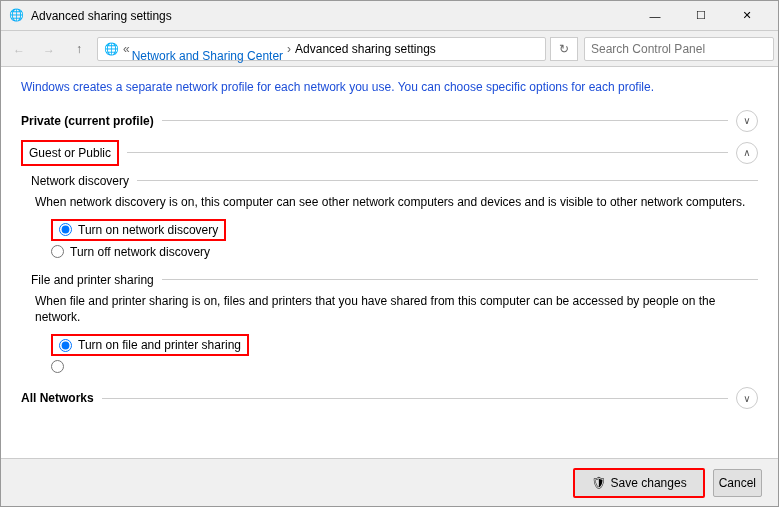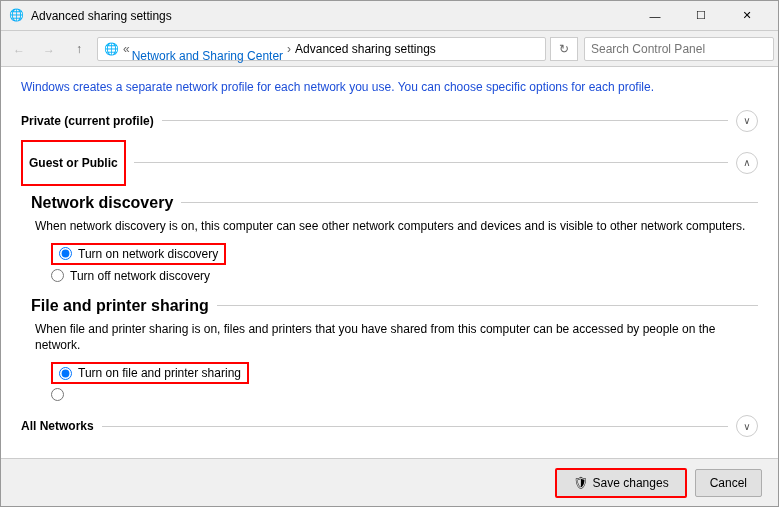--- a/index.html
+++ b/index.html
@@ -34,40 +34,40 @@
     .main-content { padding: 12px 20px 20px 20px; }
 
     .intro-text { font-size: 12px; color: #1d4ed8; margin-bottom: 14px; line-height: 1.4; }
 
     
     .section-header { display: flex; align-items: center; margin-bottom: 8px; }
     .section-title { font-size: 12px; font-weight: 600; color: #000; white-space: nowrap; padding-right: 8px; }
     .section-line { flex: 1; height: 1px; background: #ccc; }
     .section-toggle { width: 22px; height: 22px; border: 1px solid #ccc; border-radius: 50%; background: #fff; cursor: pointer; display: flex; align-items: center; justify-content: center; font-size: 10px; color: #555; margin-left: 8px; }
 
-    .section-title-highlighted { border: 2px solid red; padding: 14px 6px; font-size: 12px; font-weight: 700; }
+    .section-title-highlighted { border: 2px solid red; padding: 4px 6px; font-size: 12px; font-weight: 400; }
 
     
     .subsection { margin-left: 10px; margin-bottom: 14px; }
     .subsection-header { display: flex; align-items: center; margin-bottom: 6px; }
-    .subsection-title { font-size: 16px; font-weight: 700; color: #000; }
+    .subsection-title { font-size: 12px; font-weight: 400; color: #000; }
 
     .description { font-size: 12px; color: #000; margin-bottom: 8px; line-height: 1.4; margin-left: 4px; }
 
     
     .radio-group { margin-left: 20px; }
     .radio-item { display: flex; align-items: center; margin-bottom: 4px; cursor: pointer; }
     .radio-item input[type="radio"] { margin-right: 6px; cursor: pointer; }
     .radio-label { font-size: 12px; color: #000; }
     .radio-item-highlighted { border: 2px solid red; padding: 2px 6px; display: inline-flex; align-items: center; }
 
     
     .bottom-bar { height: 48px; border-top: 1px solid #ccc; background: #f0f0f0; display: flex; align-items: center; justify-content: flex-end; padding: 0 16px; gap: 8px; }
     .btn-save { background: #e1e1e1; border: 1px solid #adadad; padding: 6px 16px; font-size: 12px; cursor: pointer; border-radius: 2px; display: flex; align-items: center; gap: 4px; border: 2px solid red; }
-    .btn-cancel { background: #e1e1e1; border: 1px solid #adadad; padding: 6px 14px; font-size: 12px; cursor: pointer; border-radius: 2px; }
+    .btn-cancel { background: #e1e1e1; border: 1px solid #adadad; padding: 6px 5px; font-size: 12px; cursor: pointer; border-radius: 2px; }
 
     
     .scroll-area::-webkit-scrollbar { width: 16px; }
     .scroll-area::-webkit-scrollbar-track { background: #f0f0f0; border-left: 1px solid #ccc; }
     .scroll-area::-webkit-scrollbar-thumb { background: #c1c1c1; border: 2px solid #f0f0f0; border-radius: 2px; }
   </style>
 </head>
 <body>
 
 <div class="window">

